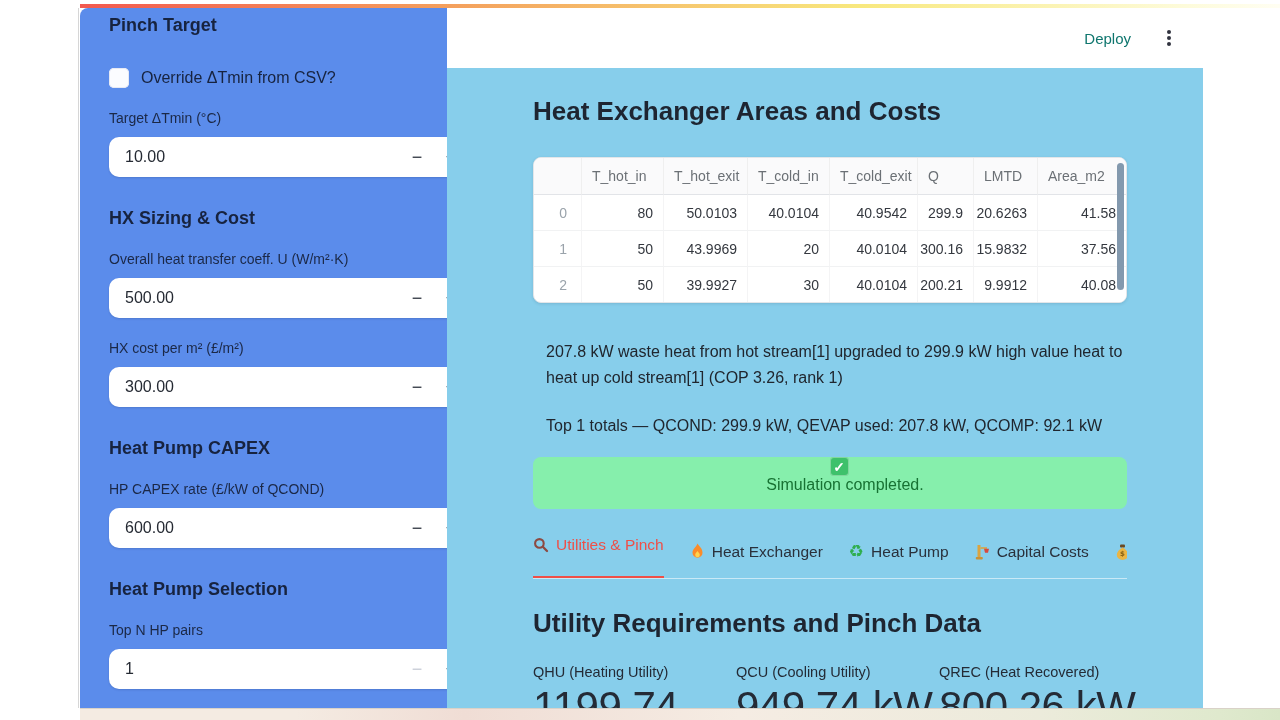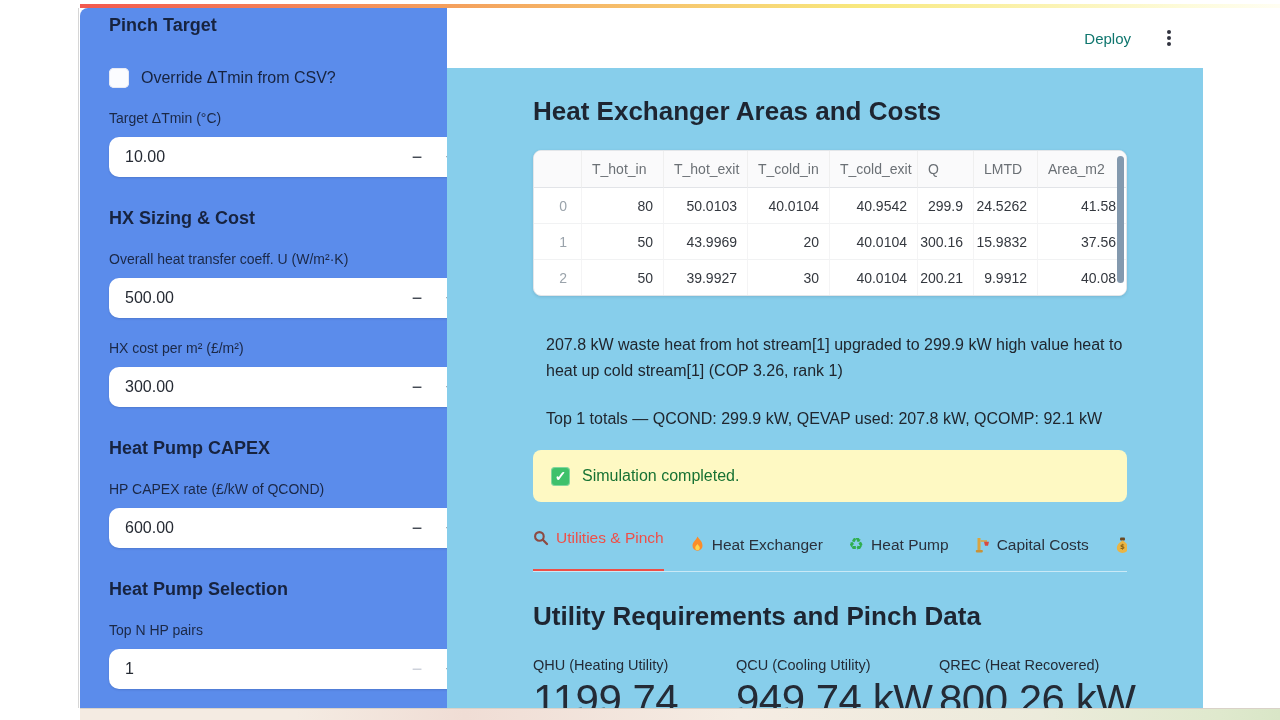--- a/index.html
+++ b/index.html
@@ -36,41 +36,41 @@
 
   
   .main { position:absolute; left:447px; top:68px; width:756px; height:640px;
     background:#87CEEB; padding:0 0 0 86px; overflow:hidden; }
   .content { width:594px; }
   .h2 { font-size:26px; line-height:31px; font-weight:bold; color:#1e2531; }
   .h2.title { margin-top:28px; }
   .h2.section { margin-top:29px; }
 
   
-  .dataframe { position:relative; margin-top:23px; width:594px; height:146px; background:#ffffff;
+  .dataframe { position:relative; margin-top:30px; width:594px; height:146px; background:#ffffff;
     border-radius:8px; border:1px solid #e3e6e9; box-shadow:0 1px 3px rgba(30,60,90,.15); overflow:hidden; }
   .dfgrid { display:grid; grid-template-columns:48px 82px 84px 82px 88px 56px 64px 1fr; width:100%; }
   .hc { height:37px; background:#fafafb; border-bottom:1px solid #e2e4e8; border-right:1px solid #efefef;
     font-size:14px; color:#6b7075; display:flex; align-items:center; padding-left:10px; }
   .bc { height:36px; border-bottom:1px solid #f1f2f3; border-right:1px solid #f4f4f5;
     font-size:14px; color:#34383f; display:flex; align-items:center; justify-content:flex-end; padding-right:10px; }
   .bc.idx { color:#9aa3ab; padding-right:14px; }
   .bc.lastcol, .hc.lastcol { border-right:none; }
   .bc.lastrow { border-bottom:none; }
   .vscroll-thumb { position:absolute; top:5px; bottom:12px; right:2px; width:7px; border-radius:4px; background:#8399AE; }
   .corner-triangle { position:absolute; right:0; bottom:0; width:0; height:0;
     border-right:13px solid #ffffff; border-top:13px solid transparent; }
 
   .para { font-size:16px; line-height:26px; color:#20262e; width:594px;margin-left:13px; }
   .para1 { margin-top:36px; }
   .para2 { margin-top:22px; }
 
   
-  .alert-success { margin-top:18px; width:594px; height:52px; background:#fef9c3; border-radius:8px;
-    display:flex; align-items:center; padding-left:18px; }
+  .alert-success { margin-top:18px; width:594px; height:52px; background:#86efac; border-radius:8px;
+    display:flex; align-items:center; padding-left:18px;flex-direction:column; }
   .check-icon { width:19px; height:19px; background:#3EC16B; border-radius:4px; position:relative; flex:0 0 auto;
     box-shadow:inset 0 0 0 1px rgba(255,255,255,.35); }
   .check-icon::before { content:"\2713"; position:absolute; left:0; top:0; width:19px; height:19px;
     color:#ffffff; font-size:14px; font-weight:bold; display:flex; align-items:center; justify-content:center; }
   .alert-text { font-size:16px; color:#177233; margin-left:12px; }
 
   
   .tabs { margin-top:27px; width:594px; display:flex; gap:26px; border-bottom:1px solid rgba(255,255,255,.55);
     white-space:nowrap; overflow:hidden; }
   .tab { display:flex; align-items:center; gap:7px; padding-bottom:11px; font-size:15.5px; color:#2a313c;
@@ -169,21 +169,21 @@
           <div class="hc">Q</div>
           <div class="hc">LMTD</div>
           <div class="hc lastcol">Area_m2</div>
 
           <div class="bc idx">0</div>
           <div class="bc">80</div>
           <div class="bc">50.0103</div>
           <div class="bc">40.0104</div>
           <div class="bc">40.9542</div>
           <div class="bc">299.9</div>
-          <div class="bc">24.5262</div>
+          <div class="bc">20.6263</div>
           <div class="bc lastcol">41.58</div>
 
           <div class="bc idx">1</div>
           <div class="bc">50</div>
           <div class="bc">43.9969</div>
           <div class="bc">20</div>
           <div class="bc">40.0104</div>
           <div class="bc">300.16</div>
           <div class="bc">15.9832</div>
           <div class="bc lastcol">37.56</div>

